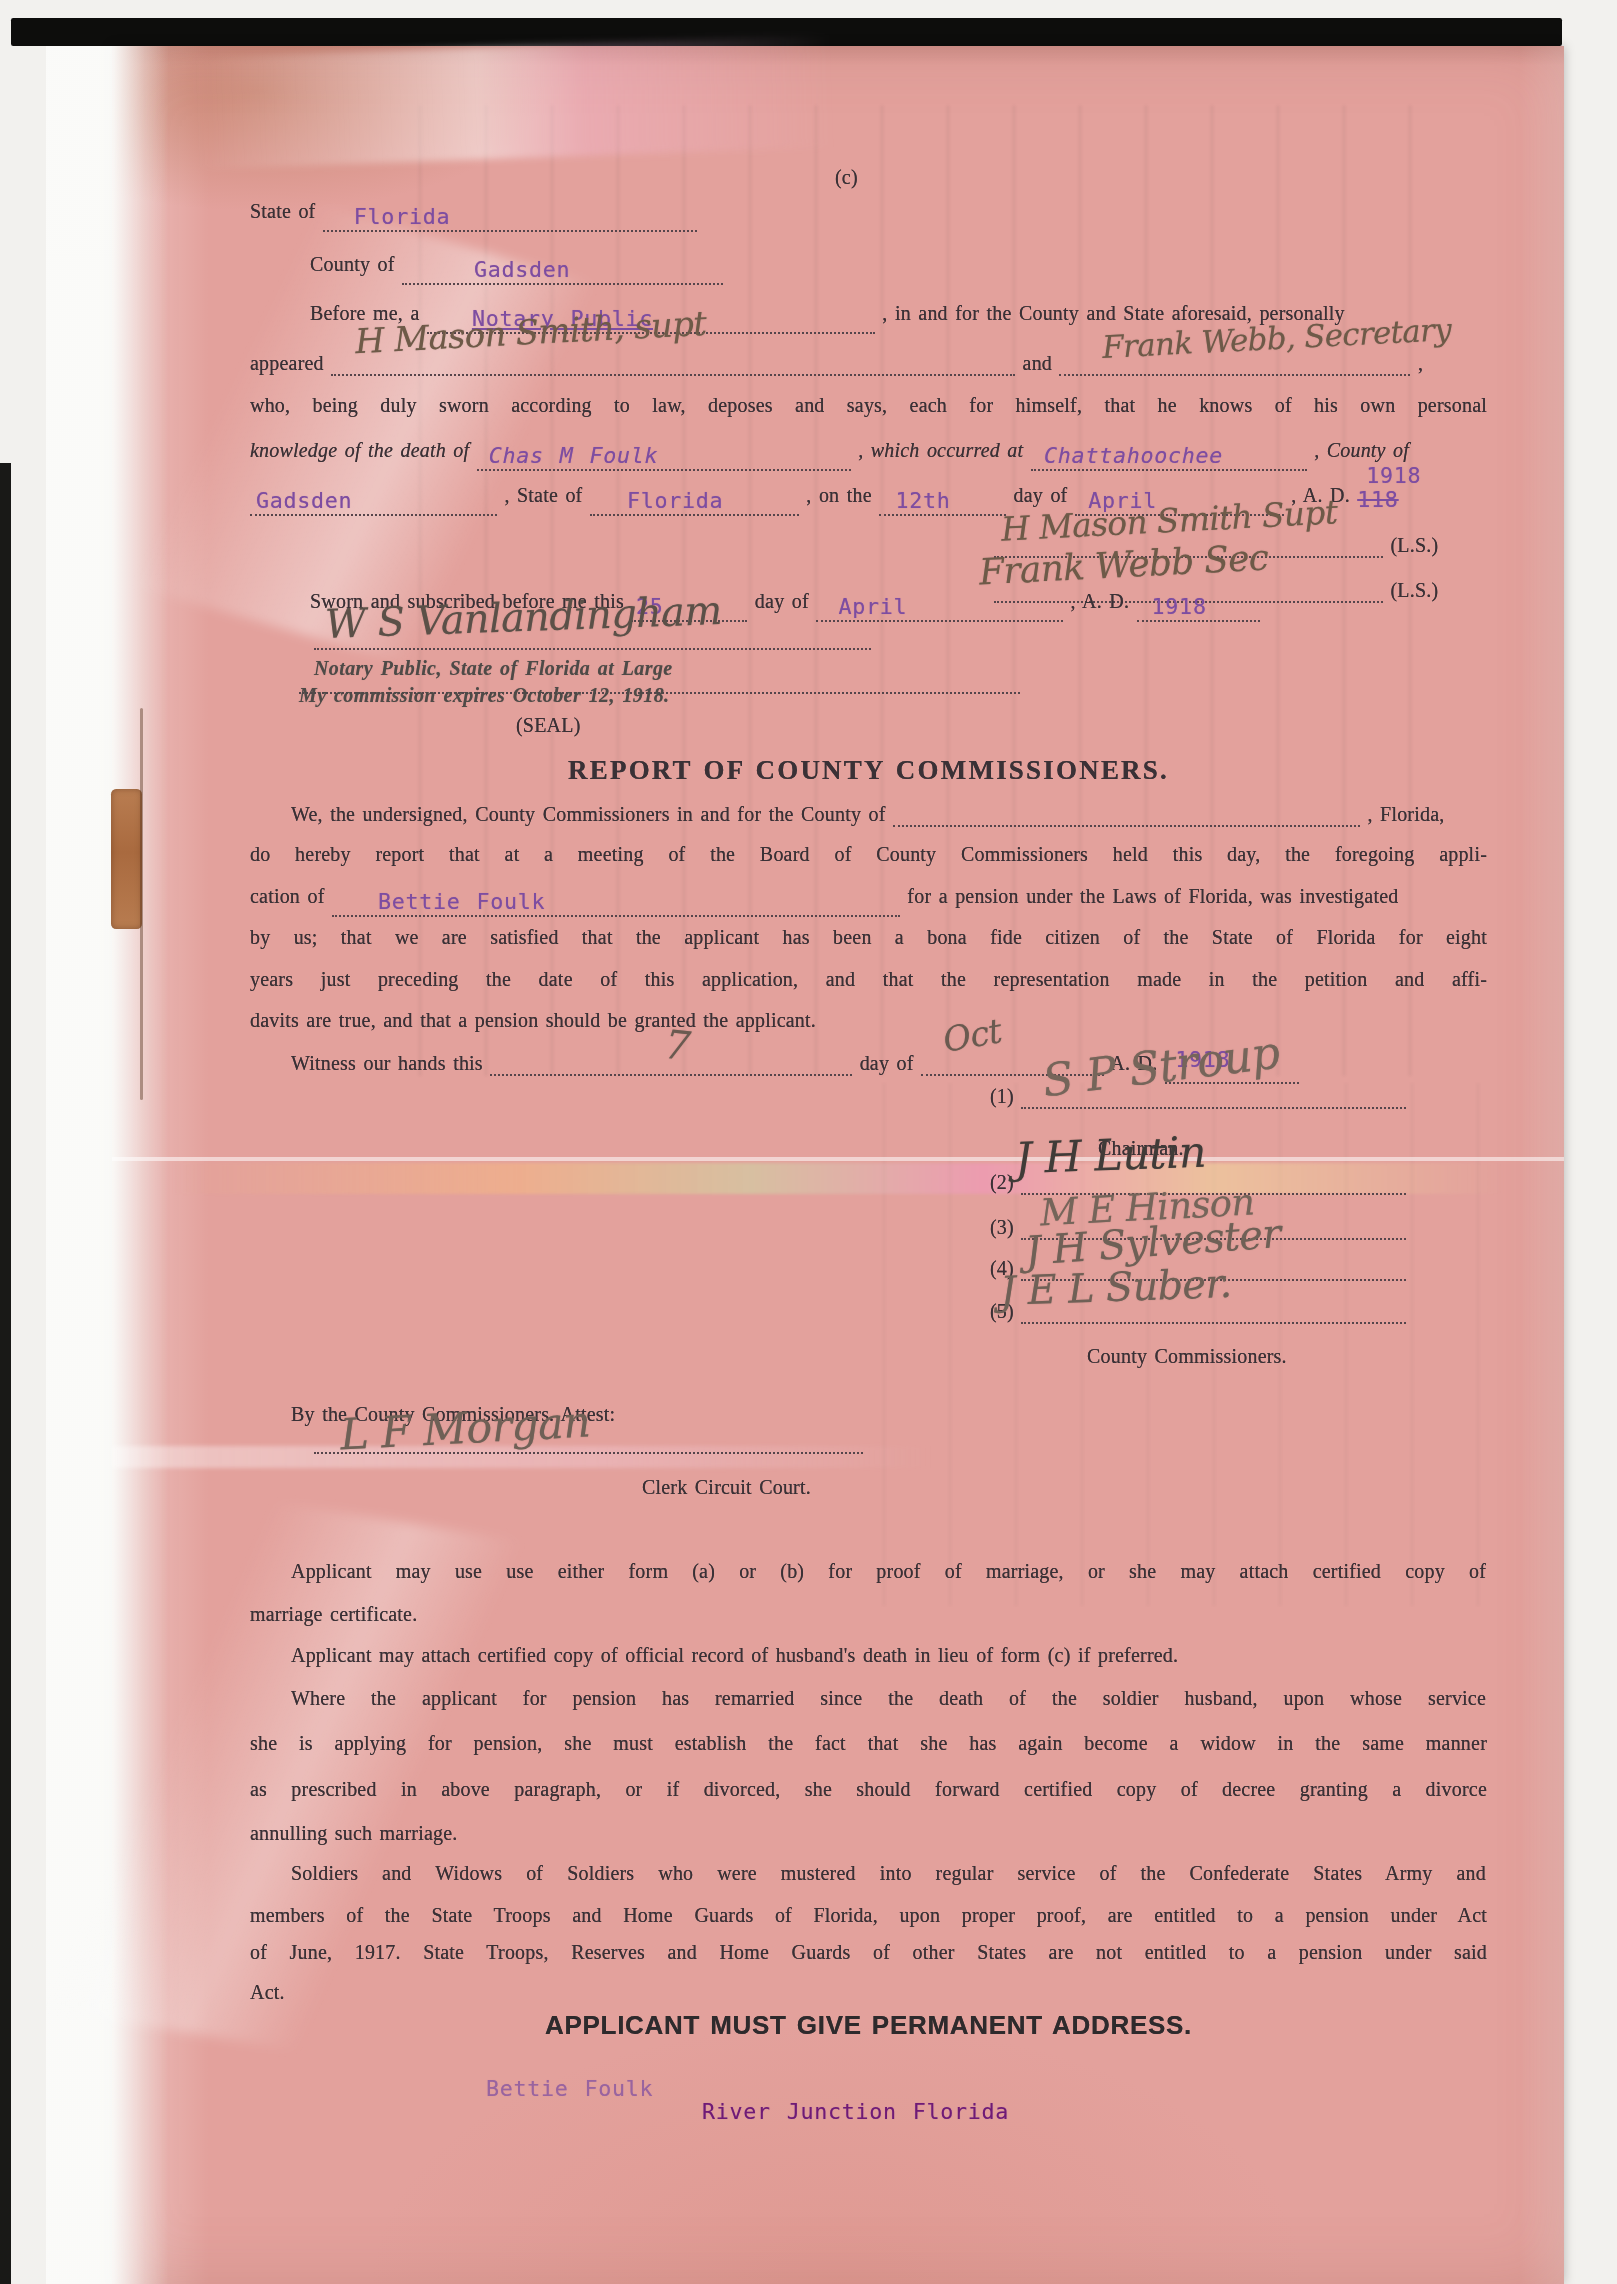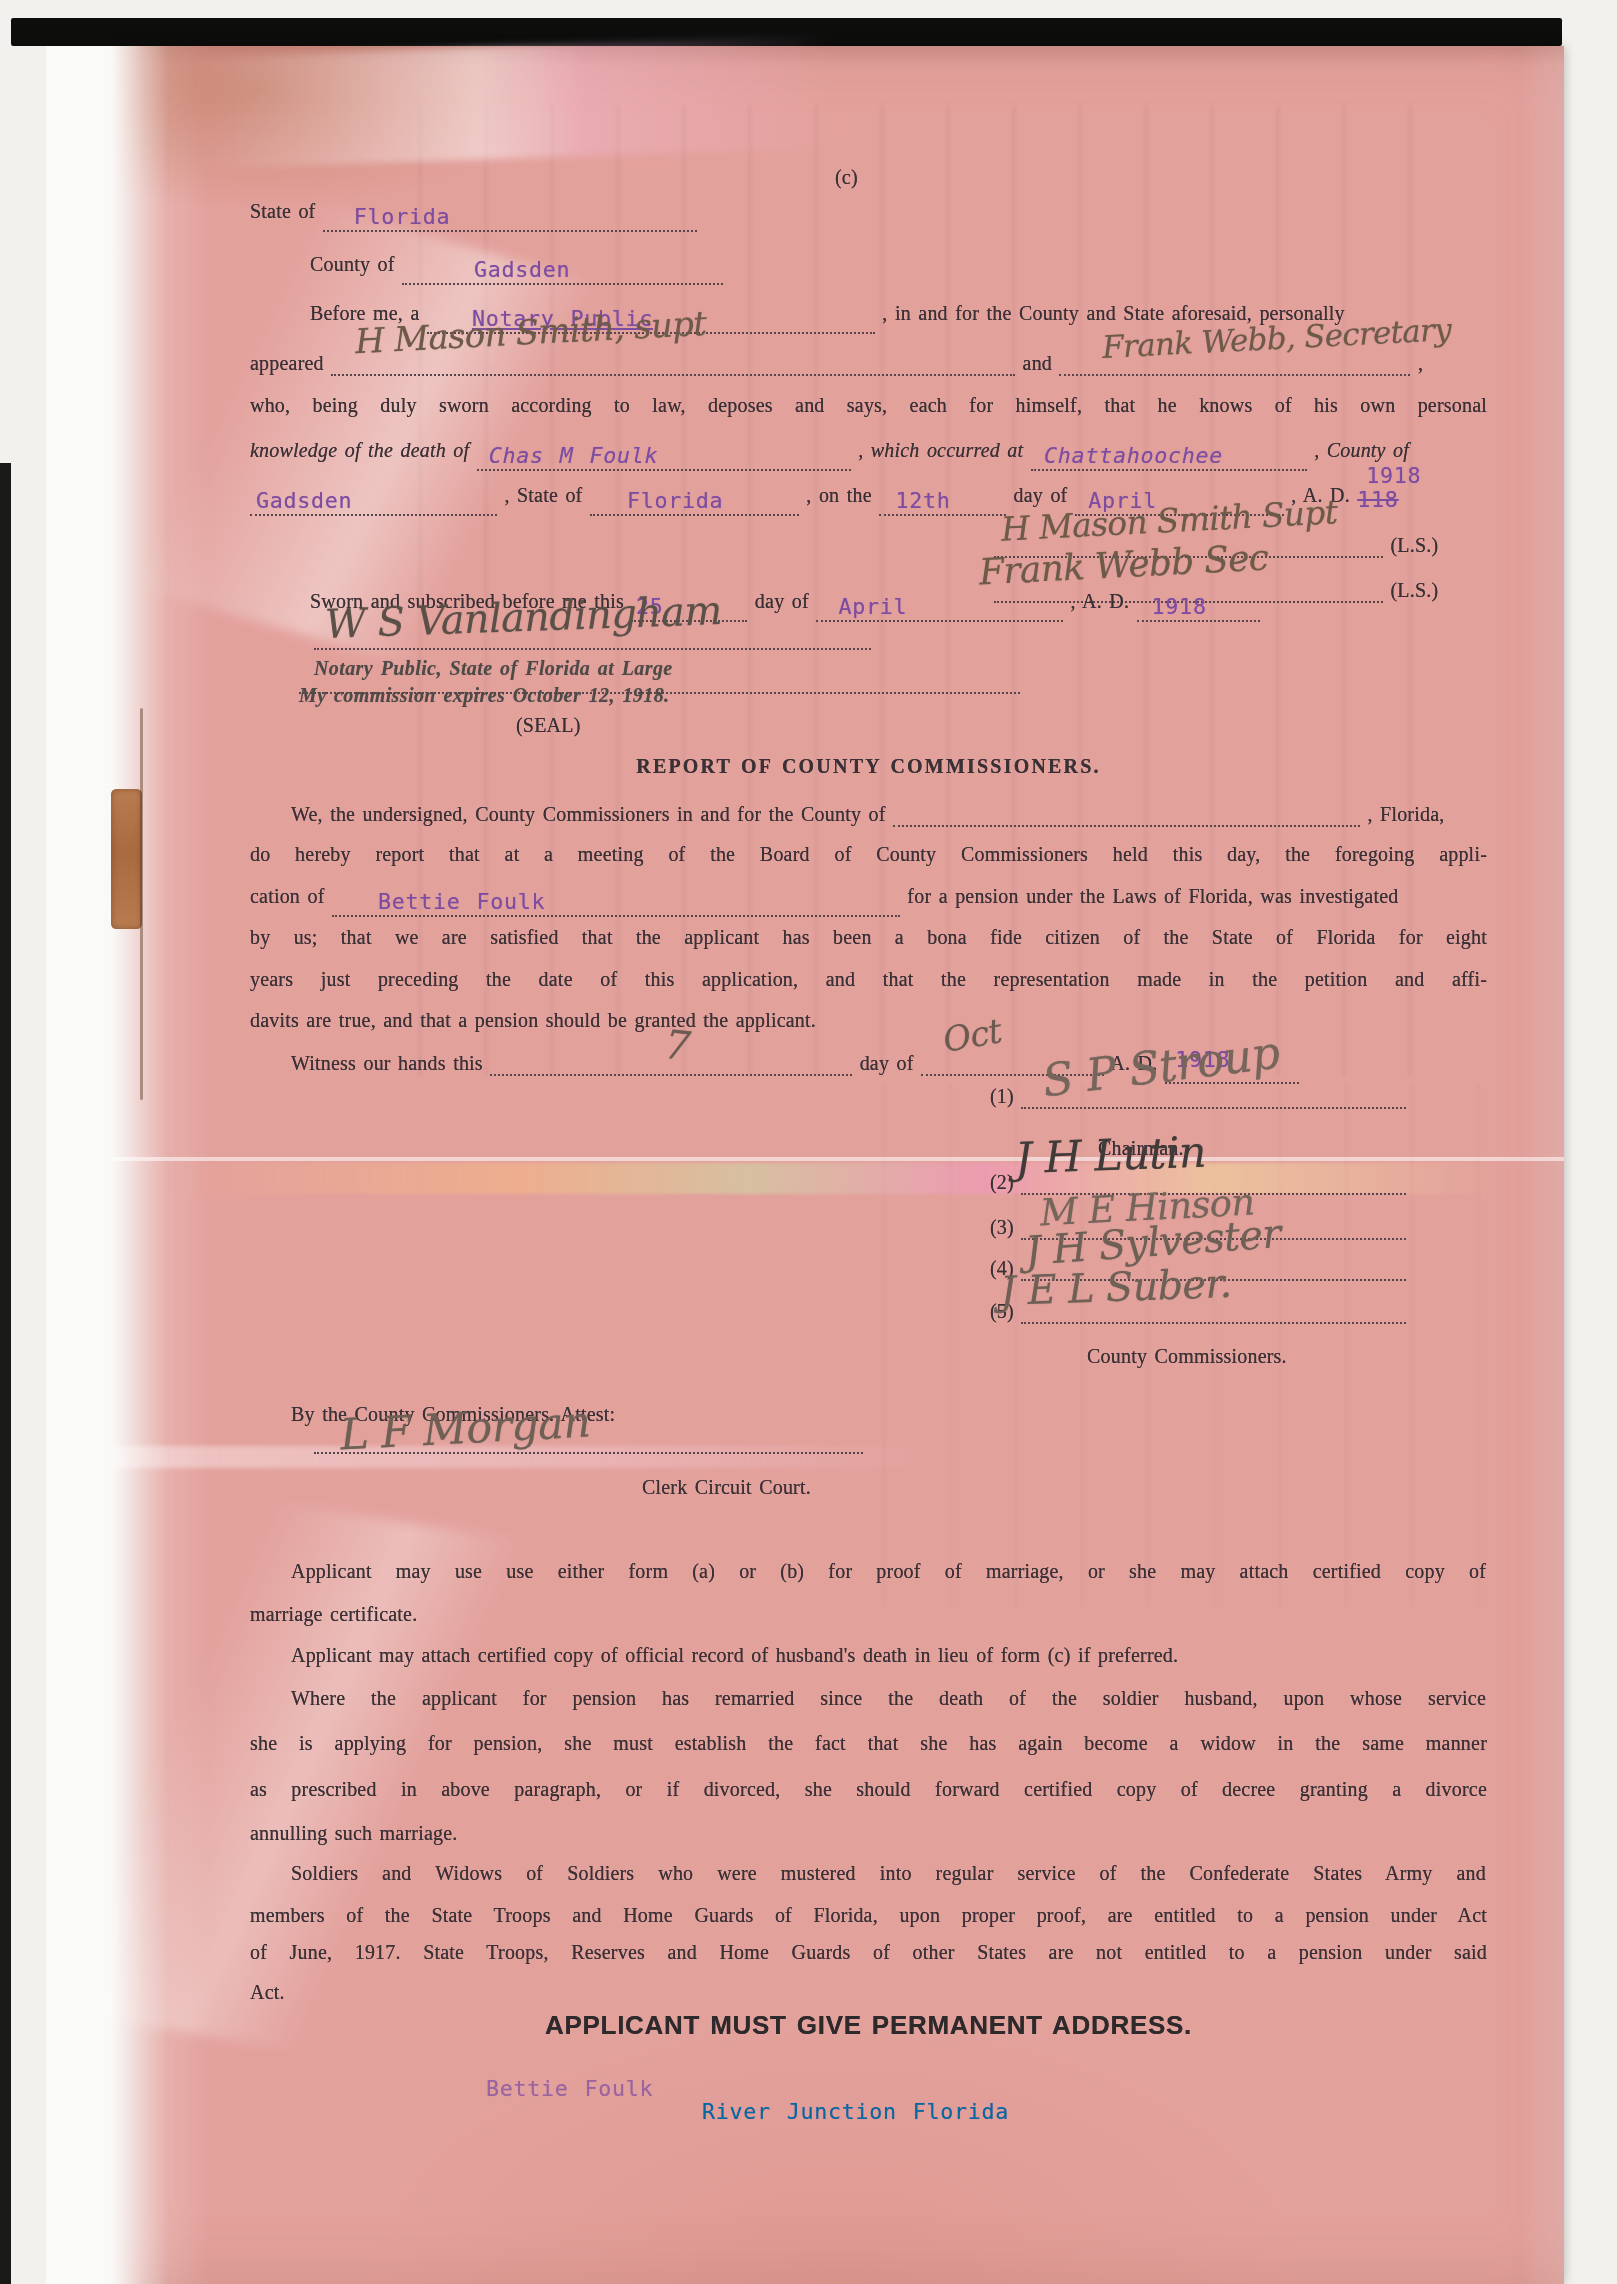--- a/index.html
+++ b/index.html
@@ -156,21 +156,21 @@
     <span class="bl" style="width:721px;"></span>
   </div>
   <div class="line" style="left:299px;top:684px;">
     <span class="stamp">My commission expires October 12, 1918.</span>
   </div>
 
   <div class="line" style="left:516px;top:714px;">
     <span class="pr">(SEAL)</span>
   </div>
 
-  <div class="line title" style="left:250px;top:755px;width:1237px;font-size:20px;">
+  <div class="line title" style="left:250px;top:755px;width:1237px;font-size:27px;">
     <span class="pr">REPORT OF COUNTY COMMISSIONERS.</span>
   </div>
 
   <div class="line" style="left:291px;top:801px;">
     <span class="pr">We, the undersigned, County Commissioners in and for the County of</span>
     <span class="bl" style="width:467px;"></span>
     <span class="pr">, Florida,</span>
   </div>
 
   <div class="line just" style="left:250px;top:843px;">
@@ -293,17 +293,17 @@
   </div>
 
   <div class="line bighead" style="left:250px;top:2010px;width:1237px;">
     <span>APPLICANT MUST GIVE PERMANENT ADDRESS.</span>
   </div>
 
   <div class="line" style="left:486px;top:2076px;">
     <span class="ty" style="opacity:.72;">Bettie Foulk</span>
   </div>
   <div class="line" style="left:702px;top:2099px;">
-    <span class="ty" style="color:#0369a1;">River Junction Florida</span>
+    <span class="ty" style="color:#701a75;">River Junction Florida</span>
   </div>
 
 </div>
 
 
 </body></html>

